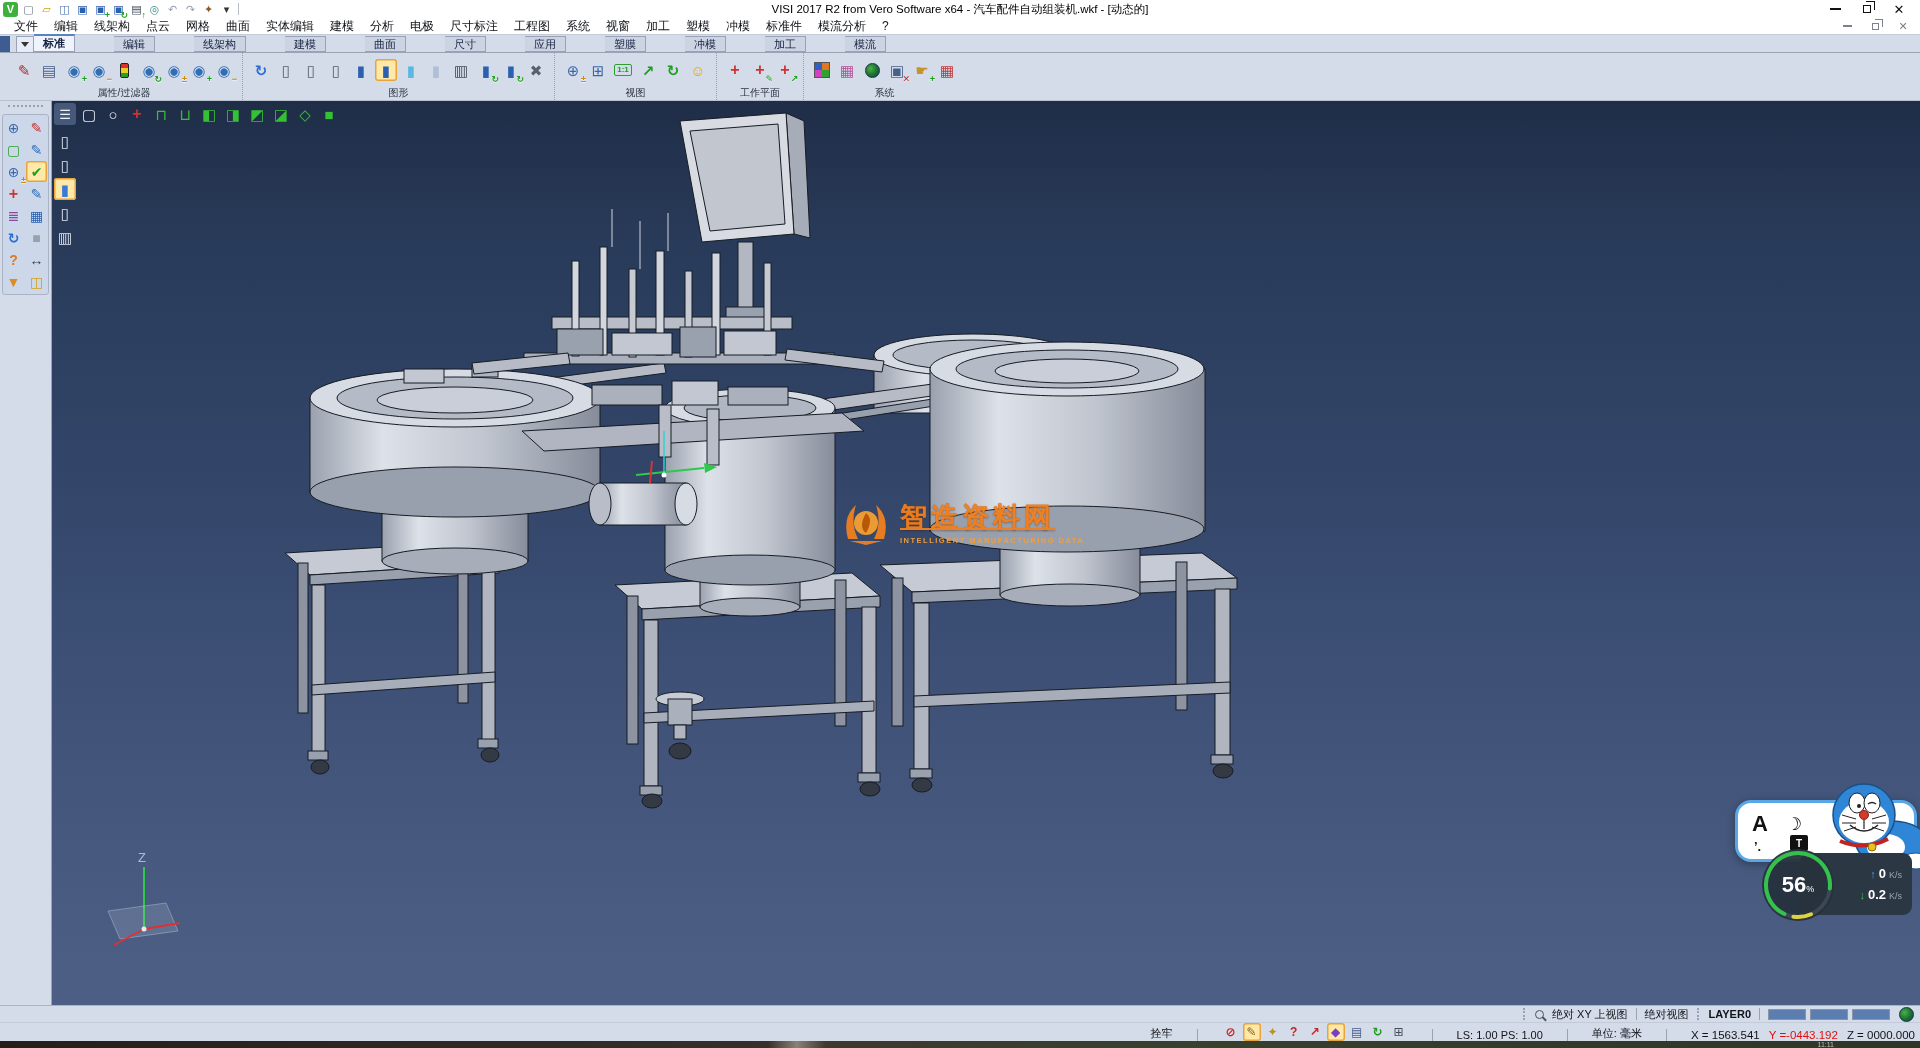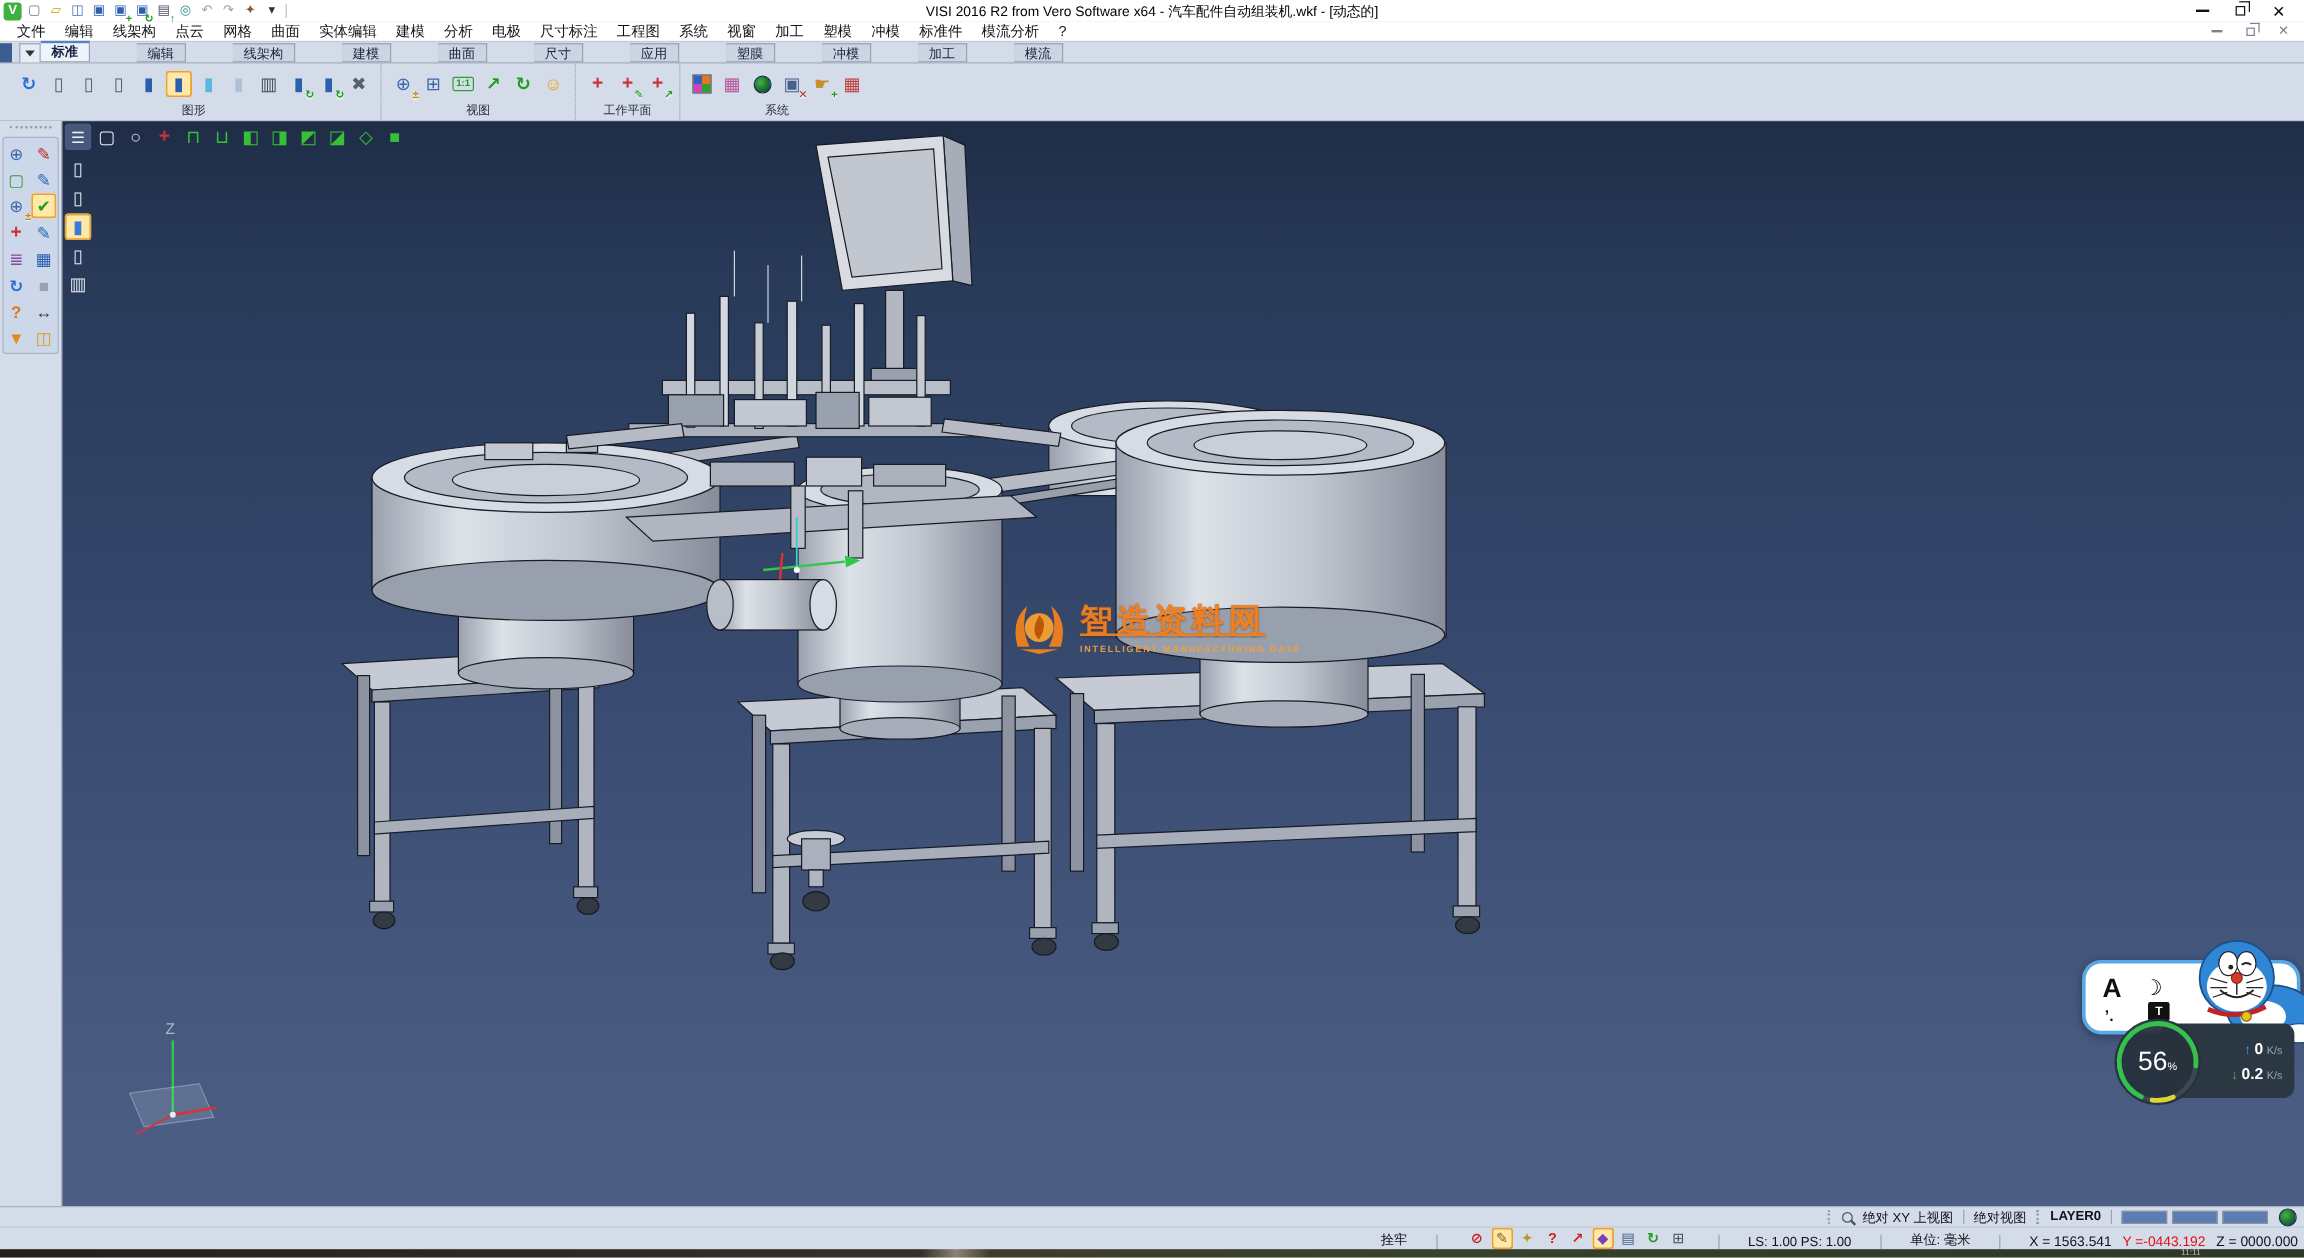--- a/index.html
+++ b/index.html
@@ -177,21 +177,21 @@
       border:3px solid #58a8e8; border-radius:16px; box-shadow:0 2px 8px rgba(0,0,0,.35); }
   .ime-letter { position:absolute; left:14px; top:8px; font-size:22px; font-weight:800; color:#111; }
   .ime-moon { position:absolute; left:48px; top:10px; font-size:18px; color:#111; }
   .ime-punct { position:absolute; left:16px; top:36px; font-size:13px; font-weight:700; color:#111; }
   .ime-shirt { position:absolute; left:52px; top:32px; width:18px; height:16px; background:#111; border-radius:2px;
       color:#fff; font-size:10px; font-weight:700; display:flex; align-items:center; justify-content:center; }
   .ime-reddot { position:absolute; right:14px; top:24px; width:12px; height:12px; border-radius:50%; background:#d42a2a; }
   .doraemon { position:absolute; left:1760px; top:676px; width:122px; height:100px; }
   .gauge { position:absolute; left:1706px; top:744px; width:80px; height:80px; z-index:3; }
   .gauge-num { position:absolute; left:0; top:0; width:80px; height:80px; display:flex; align-items:center; justify-content:center; color:#fff; }
-  .gauge-num .pct { font-size:22px; font-weight:400; }
+  .gauge-num .pct { font-size:22px; font-weight:700; }
   .gauge-num .pctsym { font-size:9px; margin-top:8px; }
   .speed-panel { position:absolute; left:1748px; top:752px; width:112px; height:62px; background:#2b3743; border-radius:9px; z-index:2;
       display:flex; flex-direction:column; justify-content:center; gap:6px; padding-left:44px; padding-right:10px; }
   .speed-row { display:flex; align-items:baseline; justify-content:flex-end; gap:3px; color:#fff; font-size:11px; }
   .speed-row .arrow-up { color:#3aa0ff; font-weight:700; }
   .speed-row .arrow-down { color:#3ac24c; font-weight:700; }
   .speed-row .val { font-weight:700; font-size:13px; }
   .speed-row .unit { color:#9aa6b2; font-size:9px; }
 
   
@@ -230,21 +230,21 @@
         <span class="ic" data-icon="save-as-icon" data-badge="+"></span>
         <span class="ic" data-icon="export-icon" data-badge="↻"></span>
         <span class="ic" data-icon="print-icon" data-badge="↑"></span>
         <span class="ic" data-icon="preview-icon"></span>
         <span class="ic" data-icon="undo-icon"></span>
         <span class="ic" data-icon="redo-icon"></span>
         <span class="ic" data-icon="settings-icon"></span>
         <span class="ic" data-icon="quickbar-more-icon"></span>
       </div>
     <span class="qb-divider"></span>
-    <div class="titletext">VISI 2016 R2 from Vero Software x64 - 汽车配件自动组装机.wkf - [动态的]</div>
+    <div class="titletext">VISI 2017 R2 from Vero Software x64 - 汽车配件自动组装机.wkf - [动态的]</div>
     <div class="wincontrols">
       <span class="wc">
           <span class="wc-min"></span>
         </span>
       <span class="wc">
           <span class="wc-restore"></span>
         </span>
       <span class="wc">
           <span class="wc-close">✕</span>
         </span>
@@ -301,20 +301,35 @@
         <span class="tab">尺寸</span>
         <span class="tab">应用</span>
         <span class="tab">塑膜</span>
         <span class="tab">冲模</span>
         <span class="tab">加工</span>
         <span class="tab">模流</span>
       </div>
   </div>
 
   <div class="ribbon">
+    <div class="rgroup">
+      <div class="gicons">
+
+      <span class="ic" data-icon="edit-attributes-icon"></span>
+          <span class="ic" data-icon="view-attributes-icon"></span>
+          <span class="ic" data-icon="show-entities-icon" data-badge="+"></span>
+          <span class="ic" data-icon="hide-entities-icon" data-badge="−"></span>
+          <span class="ic" data-icon="filter-traffic-light-icon"></span>
+          <span class="ic" data-icon="refresh-entities-icon" data-badge="↻"></span>
+          <span class="ic" data-icon="toggle-entities-icon" data-badge="±"></span>
+          <span class="ic" data-icon="show-all-icon" data-badge="+"></span>
+          <span class="ic" data-icon="hide-all-icon" data-badge="−"></span>
+        </div>
+      <div class="glabel">属性/过滤器</div>
+    </div>
     <div class="rgroup">
       <div class="gicons">
 
       <span class="ic" data-icon="regen-graphics-icon"></span>
           <span class="ic" data-icon="wireframe-view-icon"></span>
           <span class="ic" data-icon="hidden-line-view-icon"></span>
           <span class="ic" data-icon="dashed-view-icon"></span>
           <span class="ic" data-icon="shaded-view-icon"></span>
           <span class="ic hl" data-icon="shaded-edges-view-icon"></span>
           <span class="ic" data-icon="transparent-view-icon"></span>

